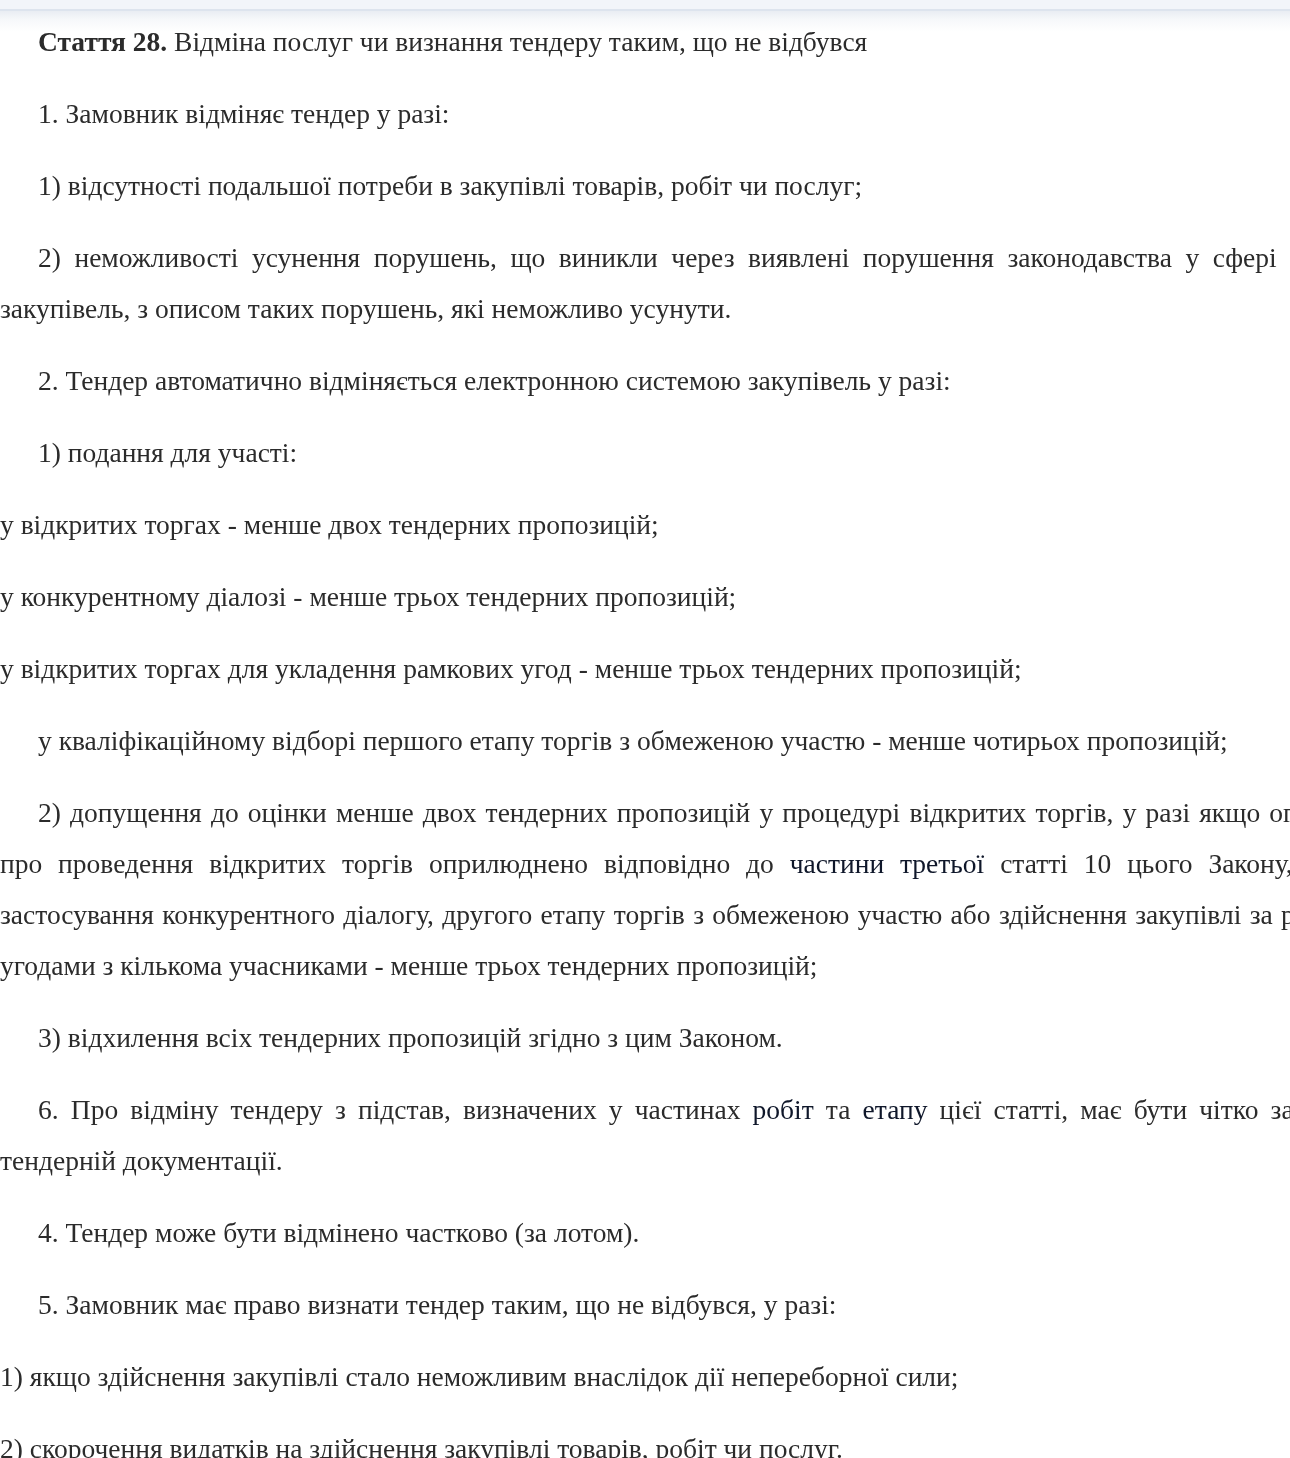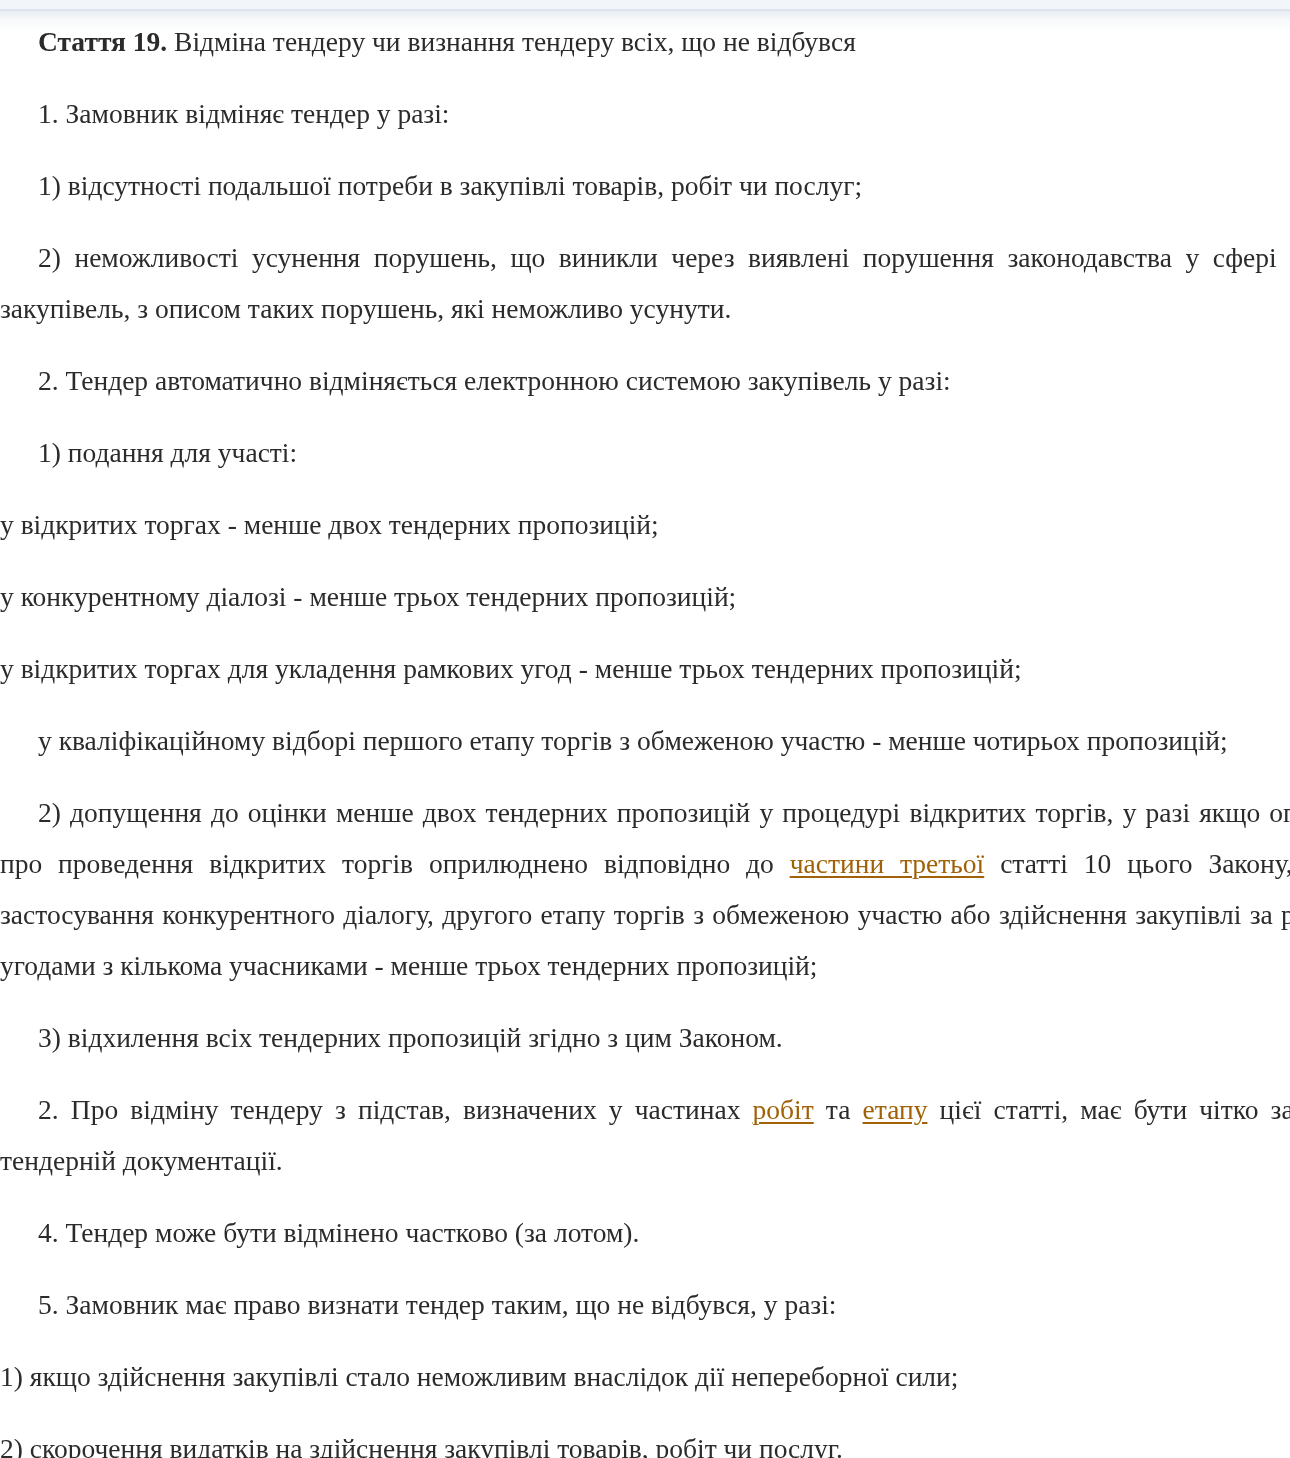--- a/index.html
+++ b/index.html
@@ -79,34 +79,33 @@
   }
   p.para.short {
     text-align: left;
   }
 
   b.lead {
     font-weight: bold;
   }
 
   a.ref {
-    color: #a16207;
-    text-decoration: underline;
+    color: #0f172a;
     text-decoration-thickness: 2px;
     text-underline-offset: 3px;
     cursor: pointer;
   }
 </style>
 </head>
 <body>
 
 <div id="doc-viewport">
   <div id="doc-page">
 
-    <p class="para"><b class="lead">Стаття 19.</b><span> Відміна тендеру чи визнання тендеру всіх, що не відбувся</span></p>
+    <p class="para"><b class="lead">Стаття 28.</b><span> Відміна послуг чи визнання тендеру таким, що не відбувся</span></p>
 
     <p class="para short">1. Замовник відміняє тендер у разі:</p>
 
     <p class="para short">1) відсутності подальшої потреби в закупівлі товарів, робіт чи послуг;</p>
 
     <p class="para">2) неможливості усунення порушень, що виникли через виявлені порушення законодавства у сфері публічних закупівель, з описом таких порушень, які неможливо усунути.</p>
 
     <p class="para short">2. Тендер автоматично відміняється електронною системою закупівель у разі:</p>
 
     <p class="para short">1) подання для участі:</p>
@@ -116,21 +115,21 @@
     <p class="para noindent short">у конкурентному діалозі - менше трьох тендерних пропозицій;</p>
 
     <p class="para noindent short">у відкритих торгах для укладення рамкових угод - менше трьох тендерних пропозицій;</p>
 
     <p class="para">у кваліфікаційному відборі першого етапу торгів з обмеженою участю - менше чотирьох пропозицій;</p>
 
     <p class="para"><span>2) допущення до оцінки менше двох тендерних пропозицій у процедурі відкритих торгів, у разі якщо оголошення про проведення відкритих торгів оприлюднено відповідно до </span><a class="ref">частини третьої</a><span> статті 10 цього Закону, а в разі застосування конкурентного діалогу, другого етапу торгів з обмеженою участю або здійснення закупівлі за рамковими угодами з кількома учасниками - менше трьох тендерних пропозицій;</span></p>
 
     <p class="para short">3) відхилення всіх тендерних пропозицій згідно з цим Законом.</p>
 
-    <p class="para"><span>2. Про відміну тендеру з підстав, визначених у частинах </span><a class="ref">робіт</a><span> та </span><a class="ref">етапу</a><span> цієї статті, має бути чітко зазначено в тендерній документації.</span></p>
+    <p class="para"><span>6. Про відміну тендеру з підстав, визначених у частинах </span><a class="ref">робіт</a><span> та </span><a class="ref">етапу</a><span> цієї статті, має бути чітко зазначено в тендерній документації.</span></p>
 
     <p class="para short">4. Тендер може бути відмінено частково (за лотом).</p>
 
     <p class="para short">5. Замовник має право визнати тендер таким, що не відбувся, у разі:</p>
 
     <p class="para noindent short">1) якщо здійснення закупівлі стало неможливим внаслідок дії непереборної сили;</p>
 
     <p class="para noindent short">2) скорочення видатків на здійснення закупівлі товарів, робіт чи послуг.</p>
 
   </div>

